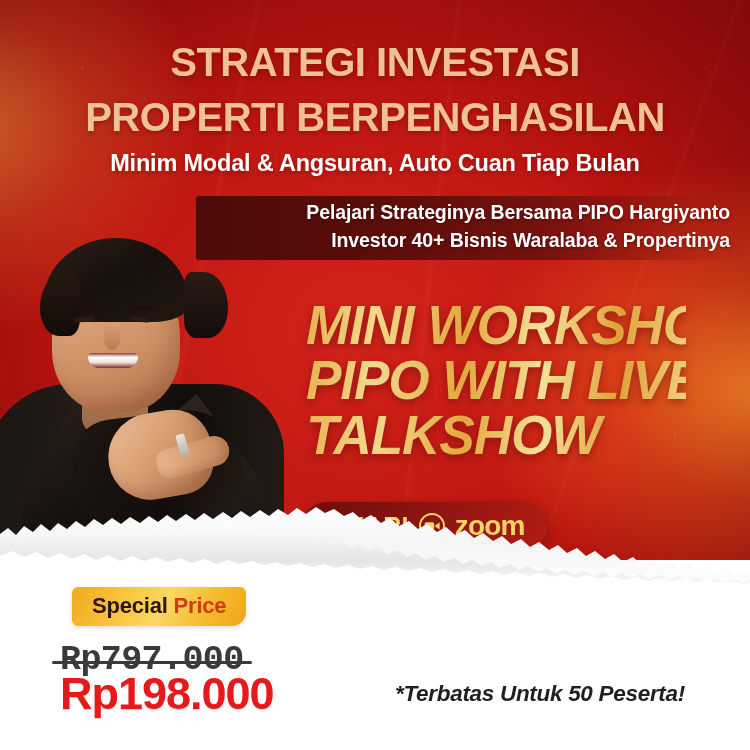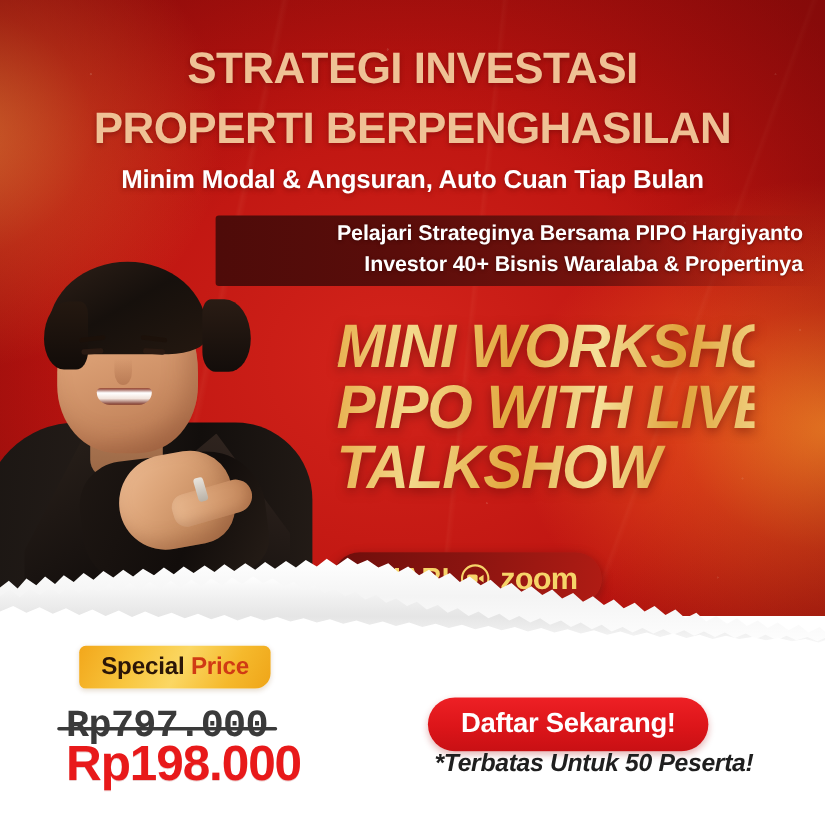--- a/index.html
+++ b/index.html
@@ -102,21 +102,21 @@
     font-size:19.5px;
     line-height:1.42;
     color:#FFFFFF;
     letter-spacing:-0.1px;
     white-space:nowrap;
     text-shadow:0 1px 3px rgba(40,3,3,.5);
   }
 
   
   .gold-head{
-    position:absolute; left:306px; top:289px; width:400px;
+    position:absolute; left:306px; top:299px; width:400px;
     z-index:7;
   }
   .gold-line{
     font-family:"Liberation Sans Narrow","Liberation Sans", sans-serif;
     font-weight:bold;
     font-style:italic;
     font-size:56px;
     line-height:0.93;
     letter-spacing:-1.2px;
     white-space:nowrap;
@@ -449,18 +449,15 @@
 
   <div class="sp-pill">
     <span class="sp-txt">
       <span class="sp-a">Special </span><span class="sp-b">Price</span>
     </span>
   </div>
 
   <div class="old-price">Rp797.000</div>
   <div class="new-price">Rp198.000</div>
 
-  <div class="cta-btn">
-    <span class="cta-txt">Daftar Sekarang!</span>
-  </div>
   <div class="limit-note">*Terbatas Untuk 50 Peserta!</div>
 
 </div>
 
 </body></html>

